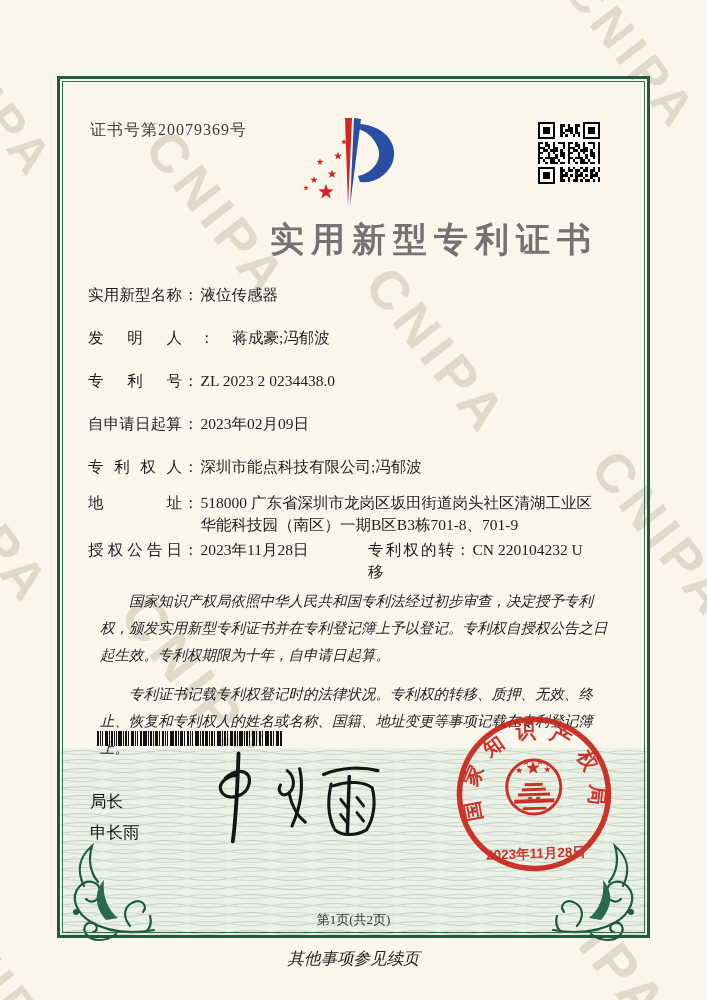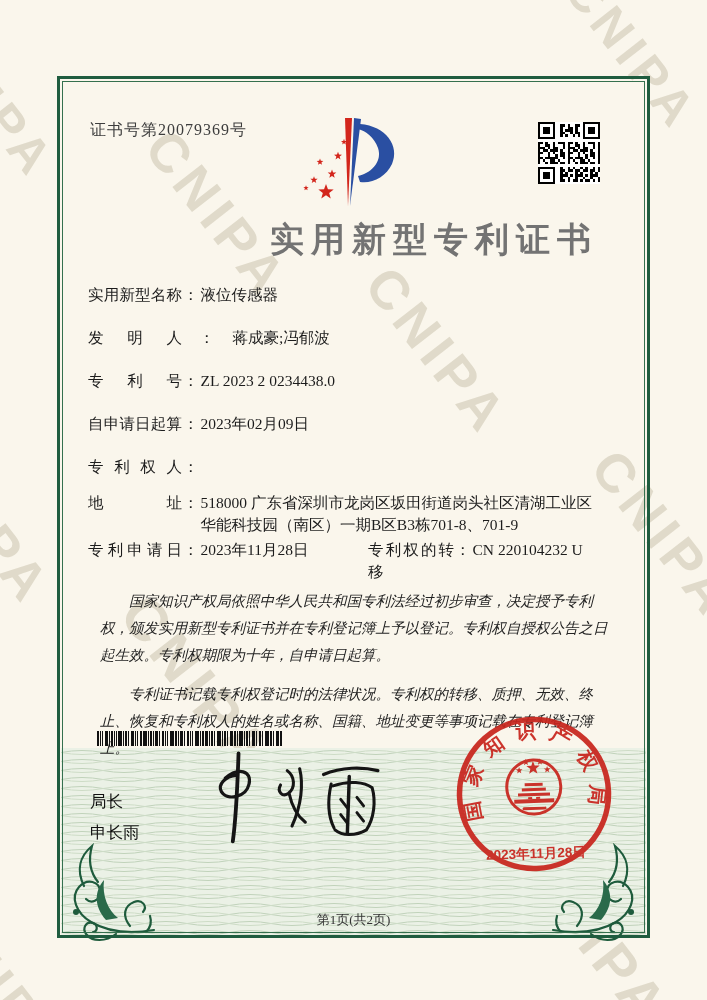--- a/index.html
+++ b/index.html
@@ -186,28 +186,29 @@
     <span class="val">ZL 2023 2 0234438.0</span>
   </div>
   <div class="content row" style="top:413px;">
     <span class="lbl">自申请日起算</span>
       <span class="colon">：</span>
     <span class="val">2023年02月09日</span>
   </div>
   <div class="content row" style="top:456px;">
     <span class="lbl">专利权人</span>
       <span class="colon">：</span>
+    <span class="val">深圳市能点科技有限公司;冯郁波</span>
   </div>
   <div class="content row" style="top:492px;">
     <span class="lbl">地址</span>
       <span class="colon">：</span>
     <span class="val wrap">518000 广东省深圳市龙岗区坂田街道岗头社区清湖工业区华能科技园（南区）一期B区B3栋701-8、701-9</span>
   </div>
   <div class="content row" style="top:539px;width:540px;">
-    <span class="lbl">专利申请日</span>
+    <span class="lbl">授权公告日</span>
       <span class="colon">：</span>
     <span class="val">2023年11月28日</span>
     <span class="pair2">
       <span class="lbl">专利权的转移</span>
         <span class="colon">：</span>
       <span class="val">CN 220104232 U</span>
     </span>
   </div>
 
   <div class="content paras">
@@ -266,14 +267,15 @@
         <rect x="76" y="85" width="4" height="2"></rect>
           <rect x="84" y="85" width="4" height="2"></rect>
         <rect x="70" y="95" width="24" height="3" rx="1.5"></rect>
       </g>
       <text x="82" y="146" text-anchor="middle" font-size="13.5" font-weight="bold" fill="#c8251d" font-family="Liberation Sans, DejaVu Sans, sans-serif">2023年11月28日</text>
     </g>
   </svg>
 
   <div class="content pagefoot">第1页(共2页)</div>
 
+  <div class="content cont">其他事项参见续页</div>
 
 </div>
 
 </body></html>

